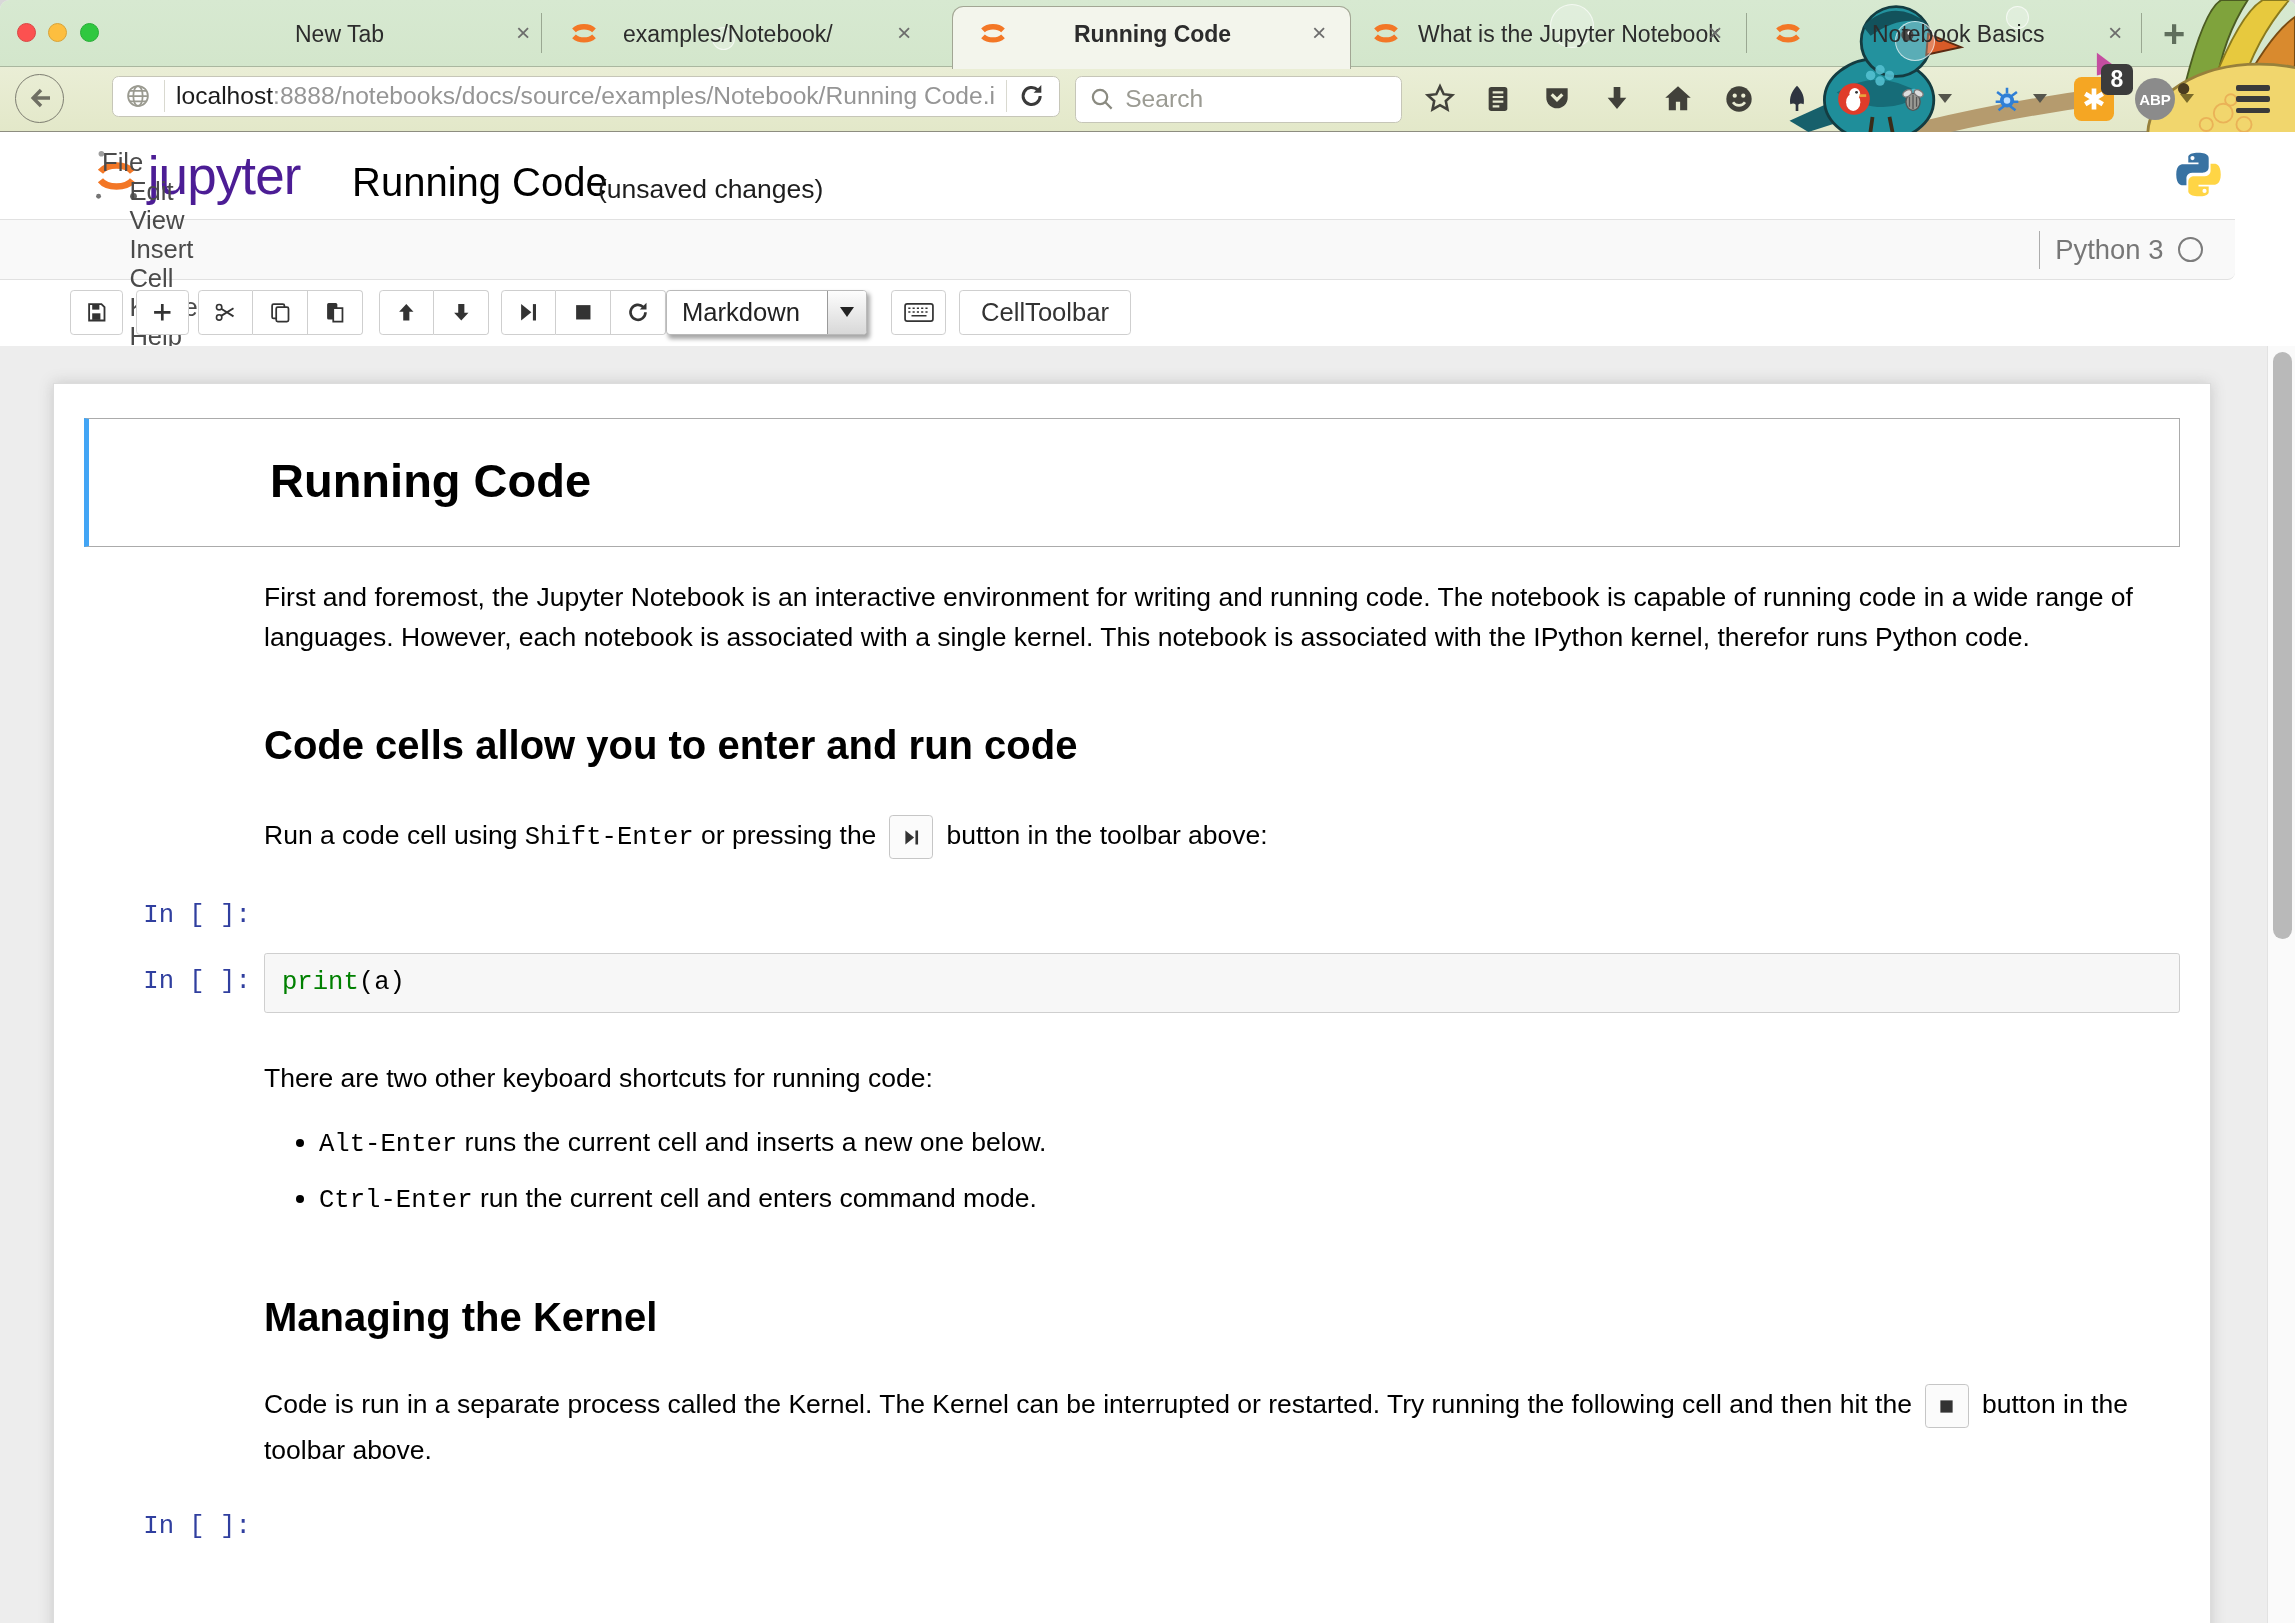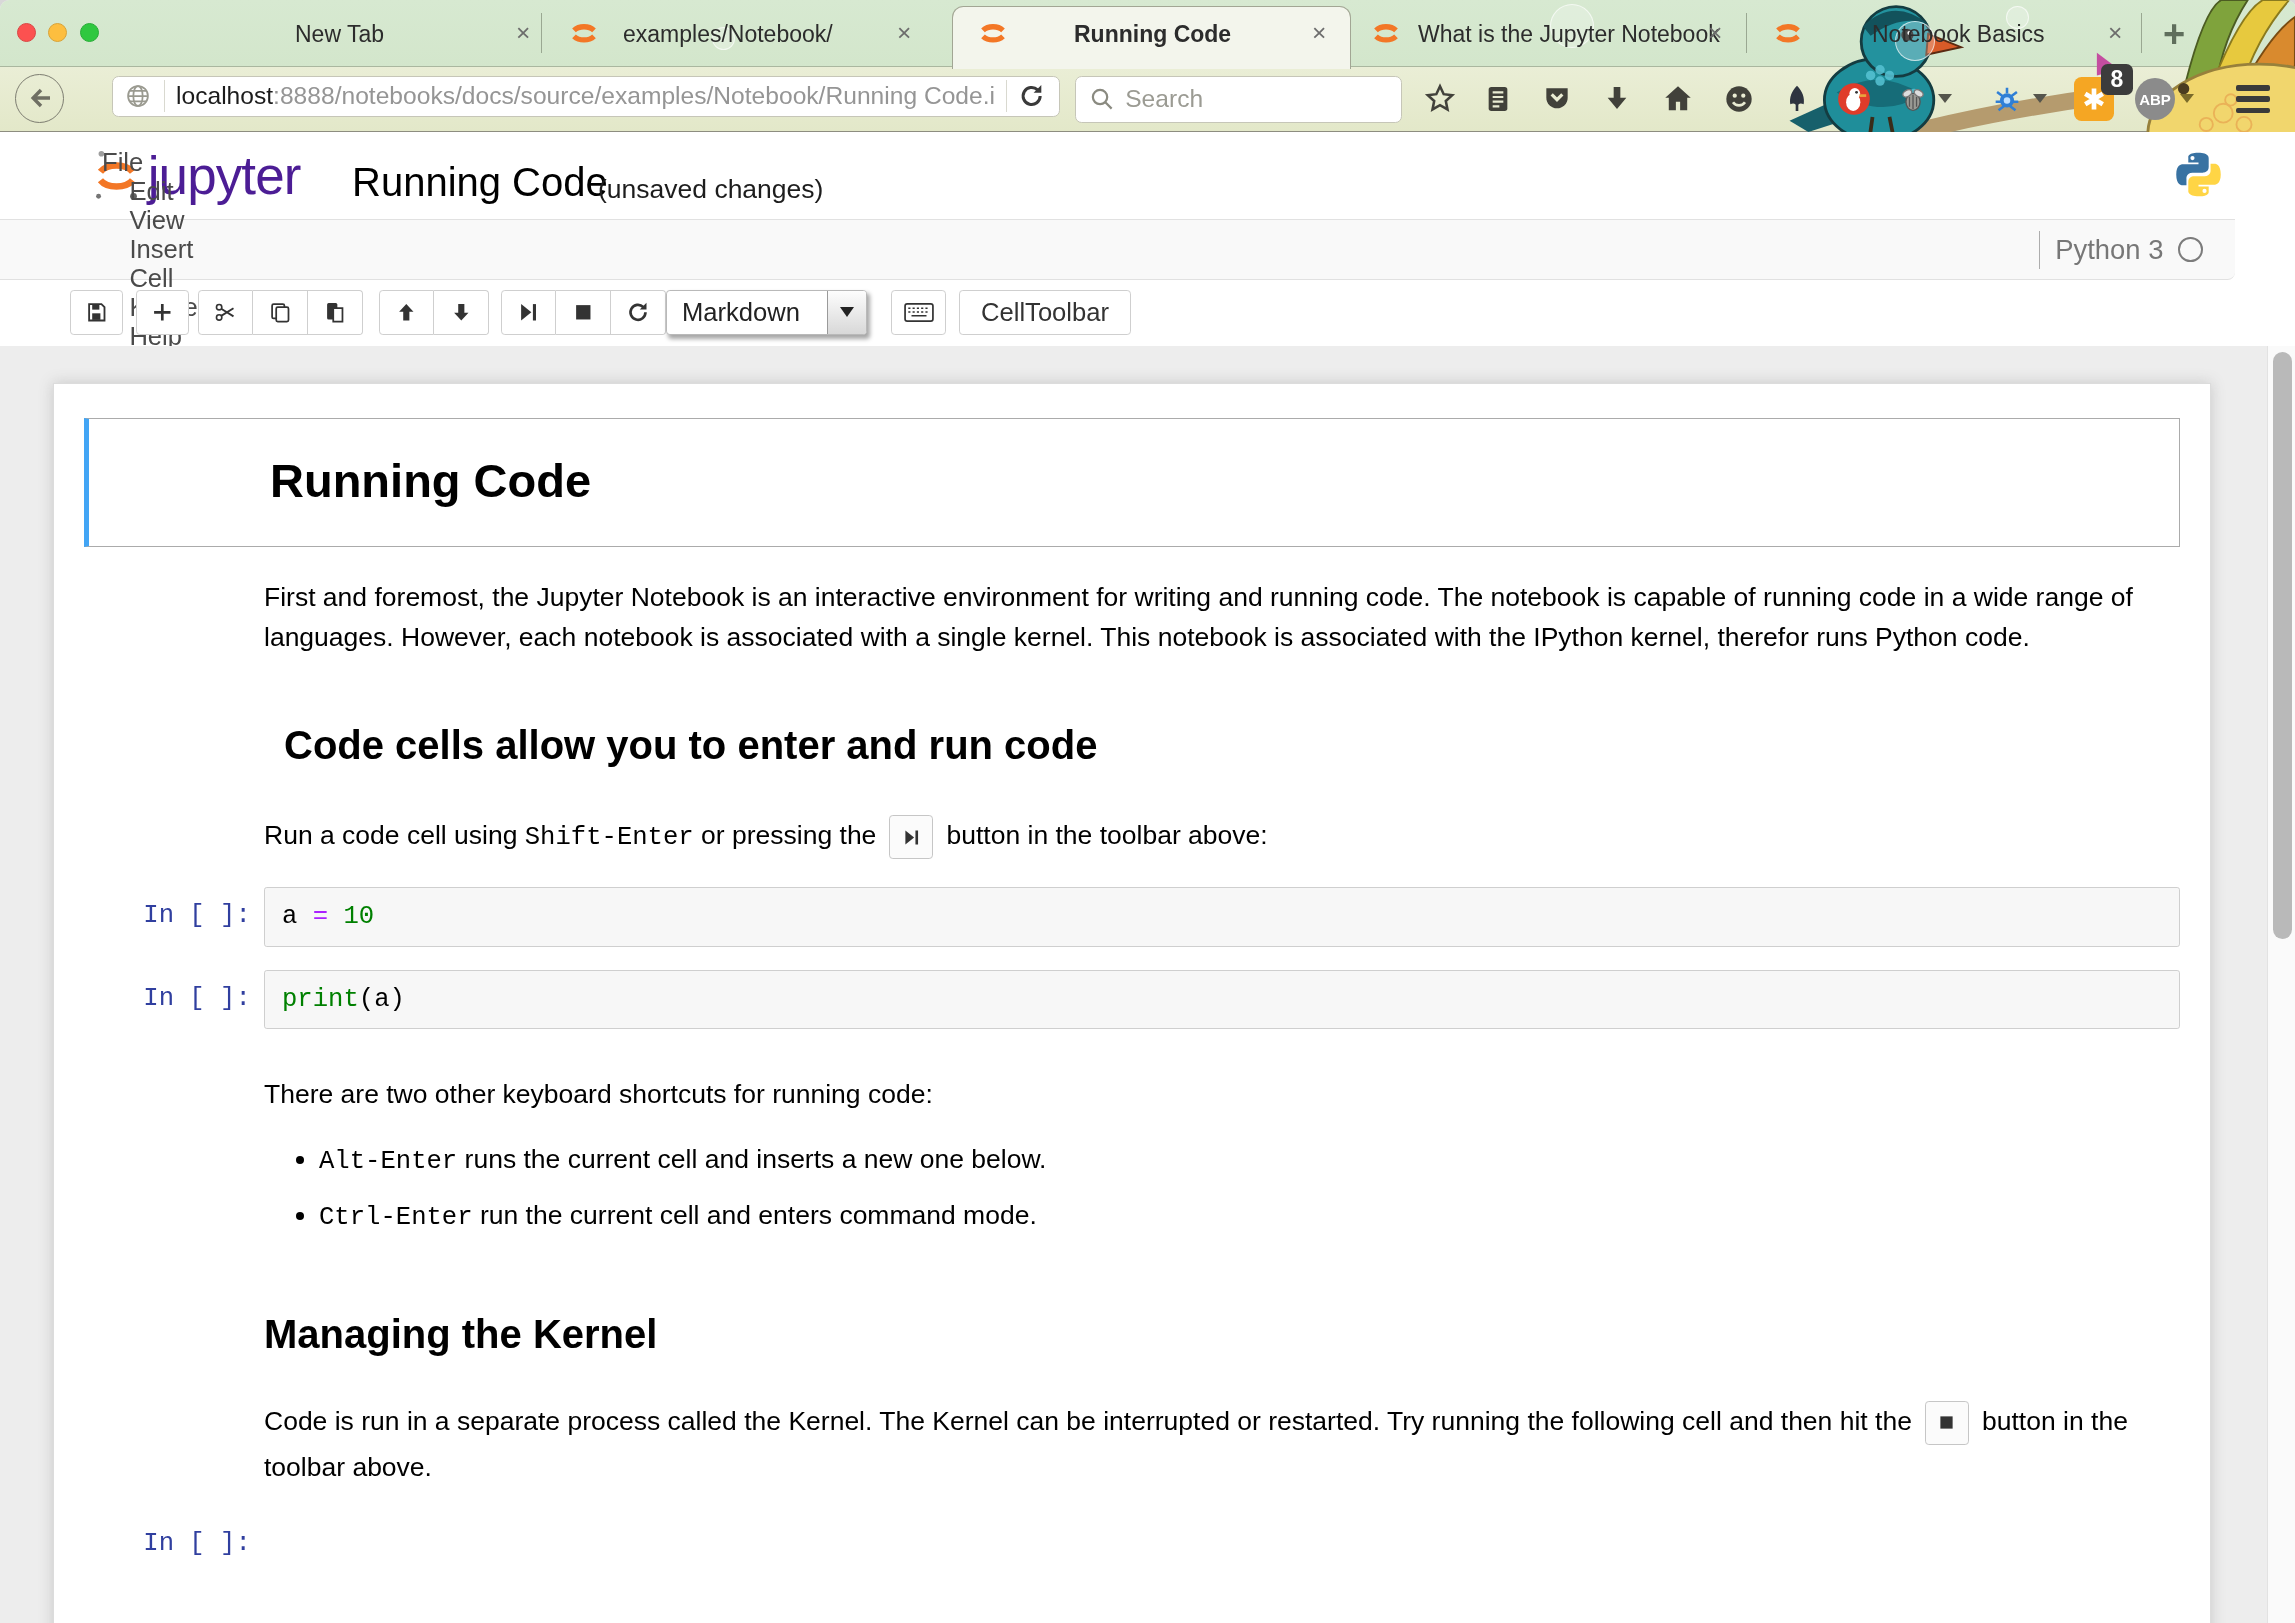--- a/index.html
+++ b/index.html
@@ -456,44 +456,41 @@
         <h1>Running Code</h1>
       </div>
 
       <div class="row" style="margin-top:30px;">
         <div class="prompt"></div>
         <div class="body">
             <p class="mdtext" style="margin:0;">First and foremost, the Jupyter Notebook is an interactive environment for writing and running code. The notebook is capable of running code in a wide range of languages. However, each notebook is associated with a single kernel. This notebook is associated with the IPython kernel, therefor runs Python code.</p>
           </div>
       </div>
 
-      <div class="row" style="margin-top:66px;margin-left:20px;">
+      <div class="row" style="margin-top:66px;">
         <div class="prompt"></div>
         <div class="body">
             <h2 class="mdh2">Code cells allow you to enter and run code</h2>
           </div>
       </div>
 
       <div class="row" style="margin-top:47px;">
         <div class="prompt"></div>
         <div class="body mdtext">
           <span>Run a code cell using </span><span class="mono">Shift-Enter</span><span> or pressing the </span><span class="inlinebtn icon">
               <svg viewBox="0 0 24 24" width="21" height="21">
                 <path d="M5 4l10 8-10 8z" fill="#333"></path>
                 <rect x="16.5" y="4" width="3" height="16" fill="#333"></rect>
               </svg>
             </span><span> button in the toolbar above:</span>
         </div>
       </div>
 
       <div class="row" style="margin-top:28px;">
         <div class="prompt">In [ ]:</div>
-        <div class="body">
-          <div class="codebox"><span class="p">a </span><span class="o">= </span><span class="m">10</span></div>
-        </div>
       </div>
 
       <div class="row" style="margin-top:23px;">
         <div class="prompt">In [ ]:</div>
         <div class="body">
           <div class="codebox"><span class="b">print</span><span class="p">(a)</span></div>
         </div>
       </div>
 
       <div class="row" style="margin-top:45px;">

